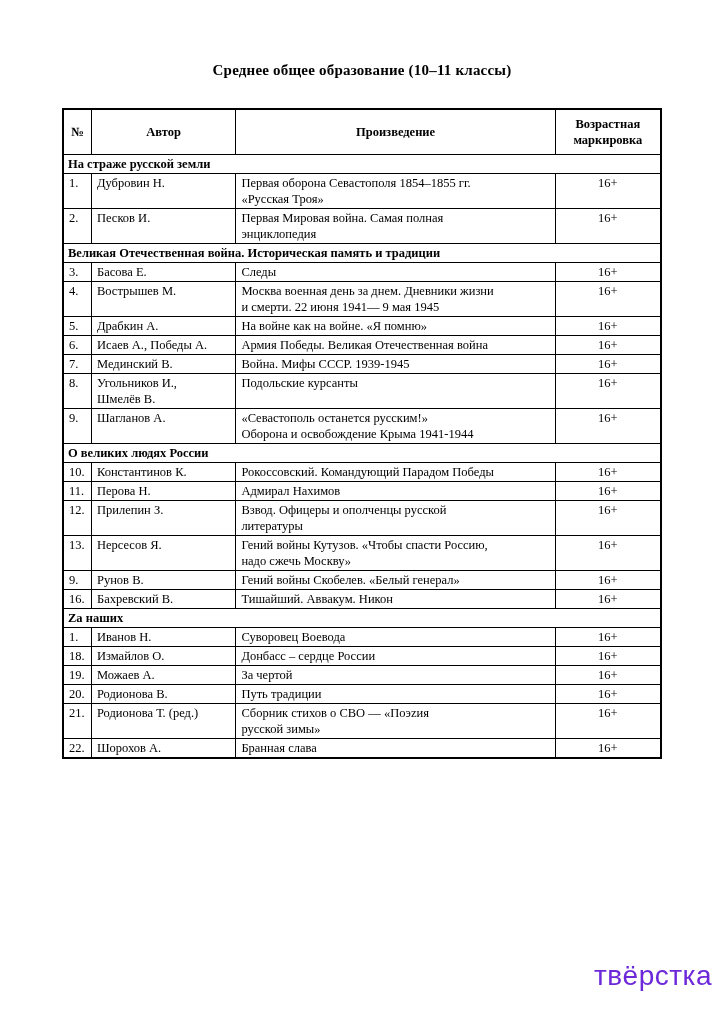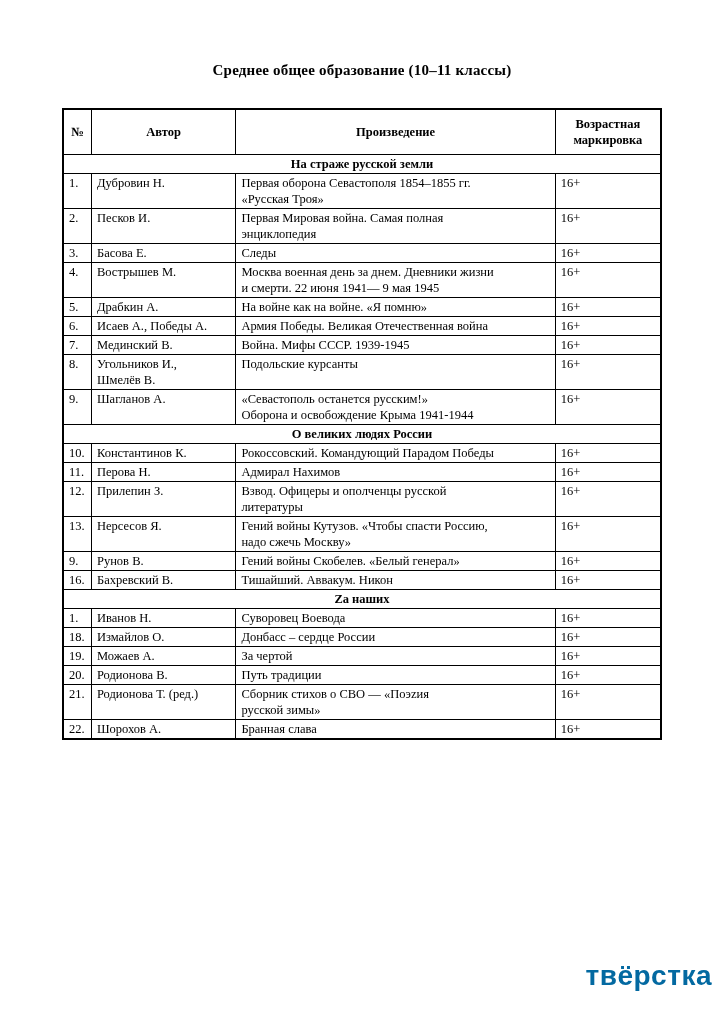--- a/index.html
+++ b/index.html
@@ -45,34 +45,33 @@
     padding: 4px 4px;
     height: 36px;
   }
   .col-num   { width: 28px;  }
   .col-auth  { width: 142px; }
   .col-title { width: 314px; }
   .col-age   { width: 104px; }
   td.cell-num   { text-align: left; }
   td.cell-auth  { white-space: pre-line; }
   td.cell-title { white-space: pre-line; }
-  td.cell-age   { }
+  td.cell-age   { text-align: center; }
   tr.section-row td {
     font-weight: bold;
-    text-align: center;
     padding: 1px 4px;
   }
   .watermark {
     position: absolute;
     right: 12px;
     bottom: 32px;
     font-family: "Liberation Sans", sans-serif;
     font-size: 28px;
-    font-weight: 700;
-    color: #0369a1;
+    font-weight: 400;
+    color: #6d28d9;
     letter-spacing: 0.5px;
   }
 </style>
 </head>
 <body>
 
 <div class="doc-title">Среднее общее образование (10–11 классы)</div>
 
 <table class="book-table">
   <colgroup>
@@ -100,20 +99,23 @@
 «Русская Троя»</td>
         <td class="cell-age">16+</td>
       </tr>
       <tr>
         <td class="cell-num">2.</td>
         <td class="cell-auth">Песков И.</td>
         <td class="cell-title">Первая Мировая война. Самая полная
 энциклопедия</td>
         <td class="cell-age">16+</td>
       </tr>
+      <tr class="section-row">
+        <td colspan="4">Великая Отечественная война. Историческая память и традиции</td>
+      </tr>
       <tr>
         <td class="cell-num">3.</td>
         <td class="cell-auth">Басова Е.</td>
         <td class="cell-title">Следы</td>
         <td class="cell-age">16+</td>
       </tr>
       <tr>
         <td class="cell-num">4.</td>
         <td class="cell-auth">Вострышев М.</td>
         <td class="cell-title">Москва военная день за днем. Дневники жизни

